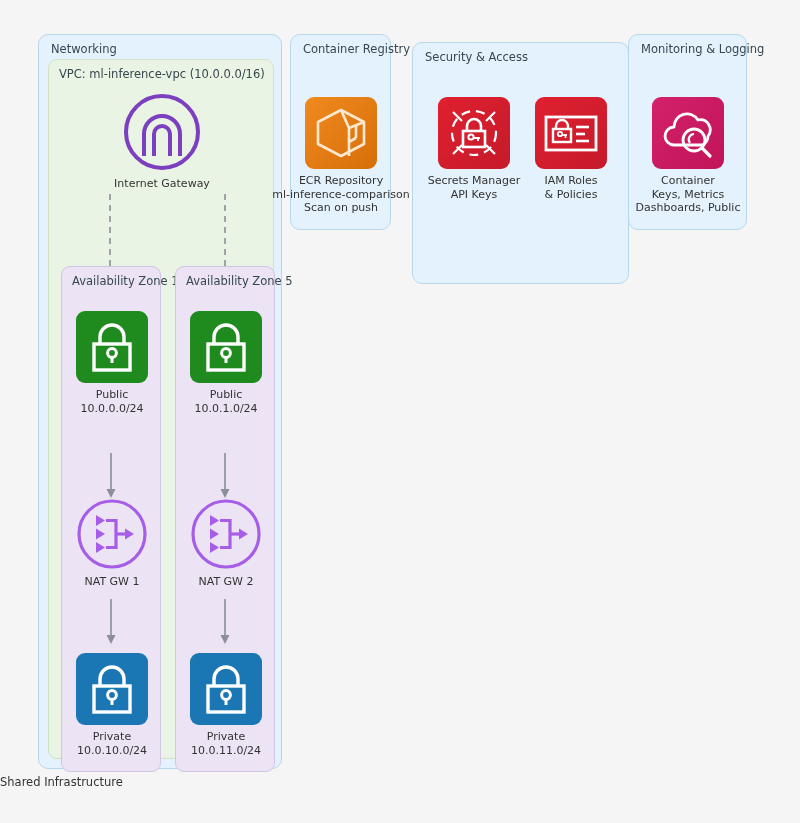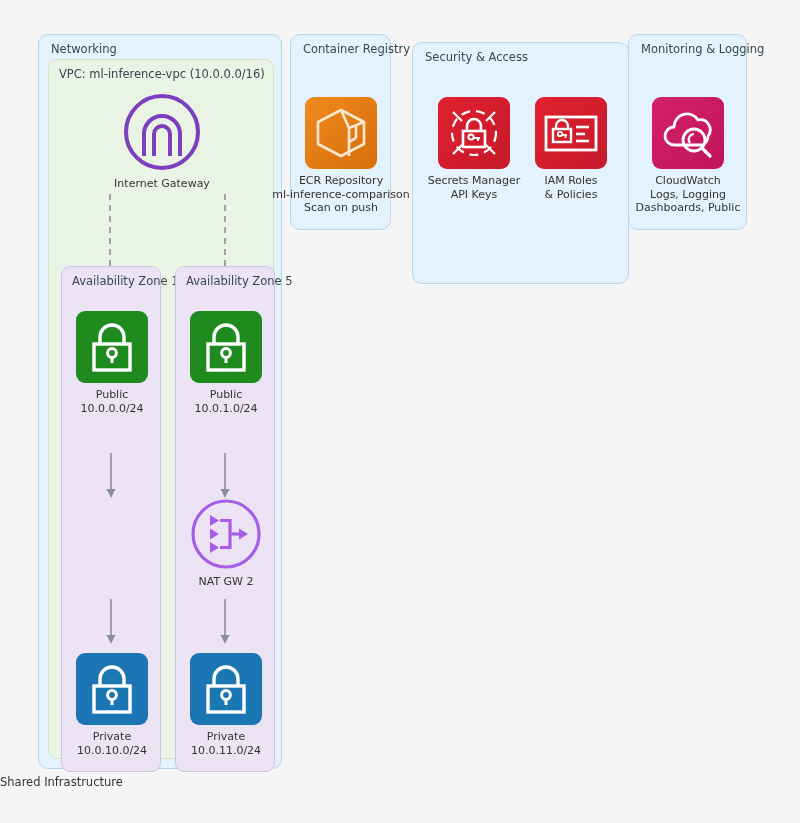--- a/index.html
+++ b/index.html
@@ -158,20 +158,34 @@
             <span class="sub">Public</span>
             <span class="sub">10.0.0.0/24</span>
           </div>
         </div>
 
         <svg class="conn" style="left:0; top:0; width:100px; height:506px;">
           <line x1="49" y1="186" x2="49" y2="222" stroke="#8a8f98" stroke-width="1.6"></line>
           <polygon points="44.5,222 53.5,222 49,231" fill="#8a8f98"></polygon>
         </svg>
 
+        <div class="node" style="left:0; top:231px; width:100px;">
+          <svg class="node-icon" width="72" height="72" viewBox="0 0 72 72">
+            <circle cx="36" cy="36" r="33" fill="none" stroke="#a65ee8" stroke-width="3.2"></circle>
+            <polygon points="20,17 29,22.5 20,28" fill="#a65ee8"></polygon>
+            <polygon points="20,30.5 29,36 20,41.5" fill="#a65ee8"></polygon>
+            <polygon points="20,44 29,49.5 20,55" fill="#a65ee8"></polygon>
+            <path d="M30 22.5 L40 22.5 L40 49.5 L30 49.5" fill="none" stroke="#a65ee8" stroke-width="3.2"></path>
+            <line x1="40" y1="36" x2="51" y2="36" stroke="#a65ee8" stroke-width="3.2"></line>
+            <polygon points="49,30.5 58,36 49,41.5" fill="#a65ee8"></polygon>
+          </svg>
+          <div class="node-labels">
+            <span class="sub">NAT GW 1</span>
+          </div>
+        </div>
 
         <svg class="conn" style="left:0; top:0; width:100px; height:506px;">
           <line x1="49" y1="332" x2="49" y2="368" stroke="#8a8f98" stroke-width="1.6"></line>
           <polygon points="44.5,368 53.5,368 49,377" fill="#8a8f98"></polygon>
         </svg>
 
         <div class="node" style="left:0; top:386px; width:100px;">
           <svg class="node-icon" width="72" height="72" viewBox="0 0 72 72">
             <rect x="0" y="0" width="72" height="72" rx="9" fill="#1a77b4"></rect>
             <path d="M24 33 L24 26 A12 12 0 0 1 48 26 L48 33" fill="none" stroke="#ffffff" stroke-width="3.4"></path>
@@ -337,22 +351,22 @@
             <stop offset="100%" stop-color="#c01458"></stop>
           </linearGradient>
         </defs>
         <rect x="0" y="0" width="72" height="72" rx="9" fill="url(#cwGrad)"></rect>
         <path d="M22 48 A9 9 0 0 1 22 30 A13 13 0 0 1 46 23 A10 10 0 0 1 56 39 A9 9 0 0 1 50 48 Z" fill="none" stroke="#ffffff" stroke-width="2.8" stroke-linejoin="round"></path>
         <circle cx="42" cy="43" r="11" fill="none" stroke="#ffffff" stroke-width="2.8"></circle>
         <path d="M38 46 A5.5 5.5 0 0 1 42 37" fill="none" stroke="#ffffff" stroke-width="2.2"></path>
         <line x1="50" y1="51" x2="58" y2="59" stroke="#ffffff" stroke-width="3.2" stroke-linecap="round"></line>
       </svg>
       <div class="node-labels">
-        <span class="sub">CloudWatch</span>
-        <span class="sub">Logs, Logging</span>
+        <span class="sub">Container</span>
+        <span class="sub">Keys, Metrics</span>
         <span class="sub">Dashboards, Public</span>
       </div>
     </div>
   </div>
 
   <div id="diagram-caption">Shared Infrastructure</div>
 
 </div>
 
 </body></html>

